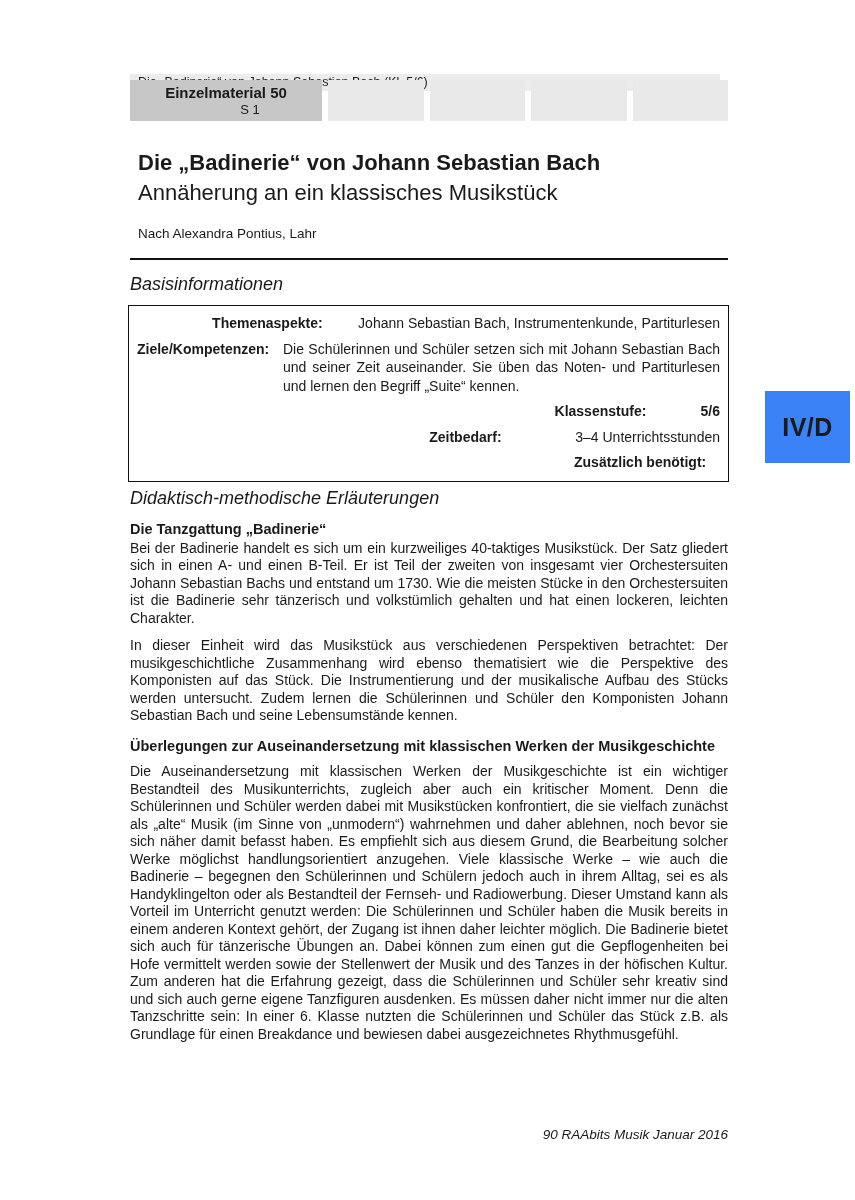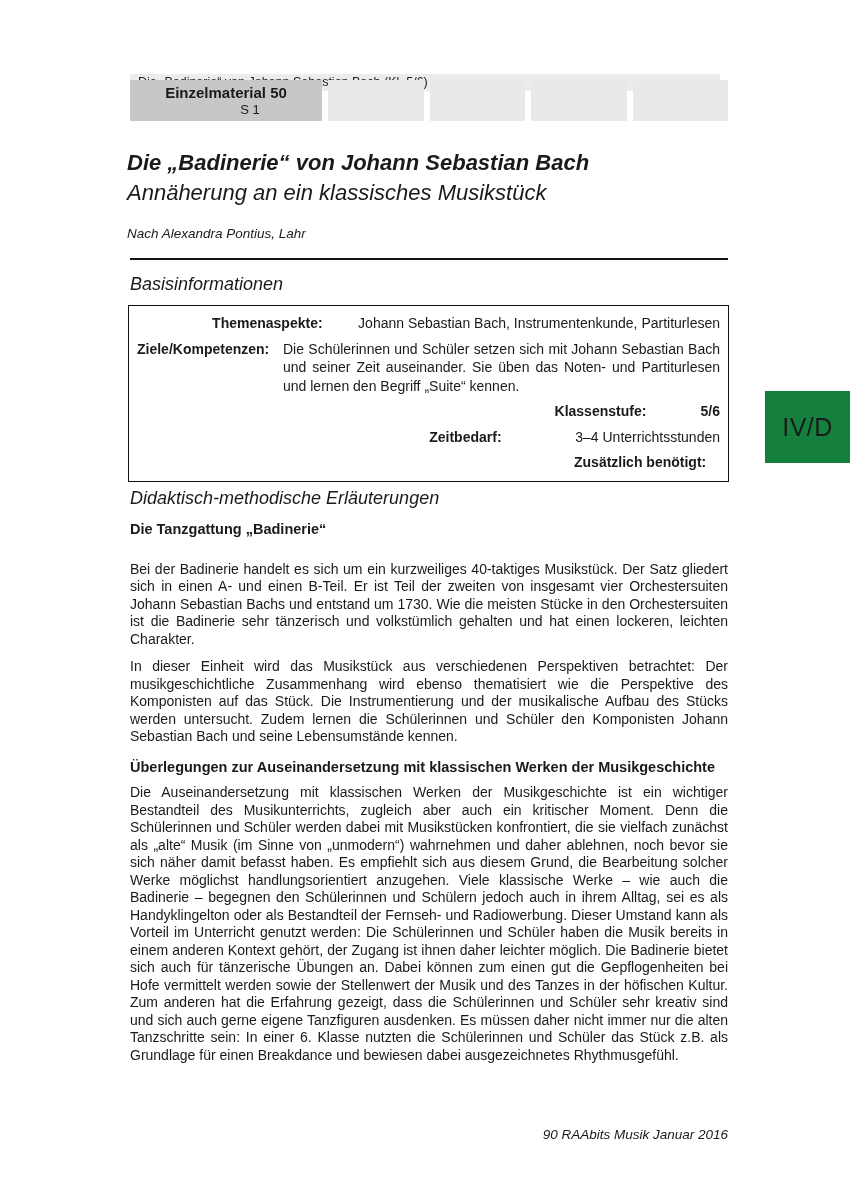--- a/index.html
+++ b/index.html
@@ -30,21 +30,21 @@
     width:192px; height:41px;
     background:#c7c7c7;
     text-align:center;
     padding-top:4px;
   }
   .material-box .mat-label { font-weight:bold; font-size:15px; line-height:18px; }
   .material-box .mat-sub   { font-size:13px; line-height:16px;padding-left:48px; }
   .ph-box { flex:1; height:41px; background:#e9e9e9; }
 
   
-  .title-block { position:absolute; left:127px; top:148px; width:598px;font-style:italic; }
+  .title-block { position:absolute; left:138px; top:148px; width:598px; }
   .doc-title    { font-size:22px; font-weight:bold; line-height:30px; }
   .doc-subtitle { font-size:22px; font-weight:normal; line-height:30px; }
   .doc-author   { font-size:13.5px; margin-top:18px; }
 
   
   .rule { position:absolute; left:130px; top:258px; width:598px; height:2px; background:#111; }
   .h-italic { font-style:italic; font-size:18px; font-weight:normal; }
   .basis-heading { position:absolute; left:130px; top:274px; }
   .info-box {
     position:absolute; left:128px; top:305px; width:601px;
@@ -53,31 +53,31 @@
     display:flex; flex-direction:column; gap:7px;align-items:flex-end;
   }
   .info-row { display:flex; font-size:14px; line-height:18.5px; }
   .info-label { width:146px; flex:0 0 146px; font-weight:bold; }
   .info-value { flex:1; text-align:justify; }
   .info-value.bold { font-weight:bold; }
 
   
   .side-tab {
     position:absolute; left:765px; top:391px; width:85px; height:72px;
-    background:#15803d;
+    background:#3b82f6;
     display:flex; align-items:center; justify-content:center;
-    font-size:25px; font-weight:normal; letter-spacing:0.5px;
+    font-size:25px; font-weight:bold; letter-spacing:0.5px;
   }
 
   
   .didaktik { position:absolute; left:130px; top:488px; width:598px; }
   .didaktik .h-italic { margin-bottom:12px; }
   .subhead {
     font-size:14.5px; font-weight:bold; line-height:17.5px;
-    margin-bottom:22px;
+    margin-bottom:1px;
   }
   .subhead.justified { text-align:justify; margin-top:13px; margin-bottom:8px; }
   .para {
     font-size:14px; line-height:17.5px;
     text-align:justify;
     margin-bottom:10px;
     hyphens:manual;
   }
 
   

